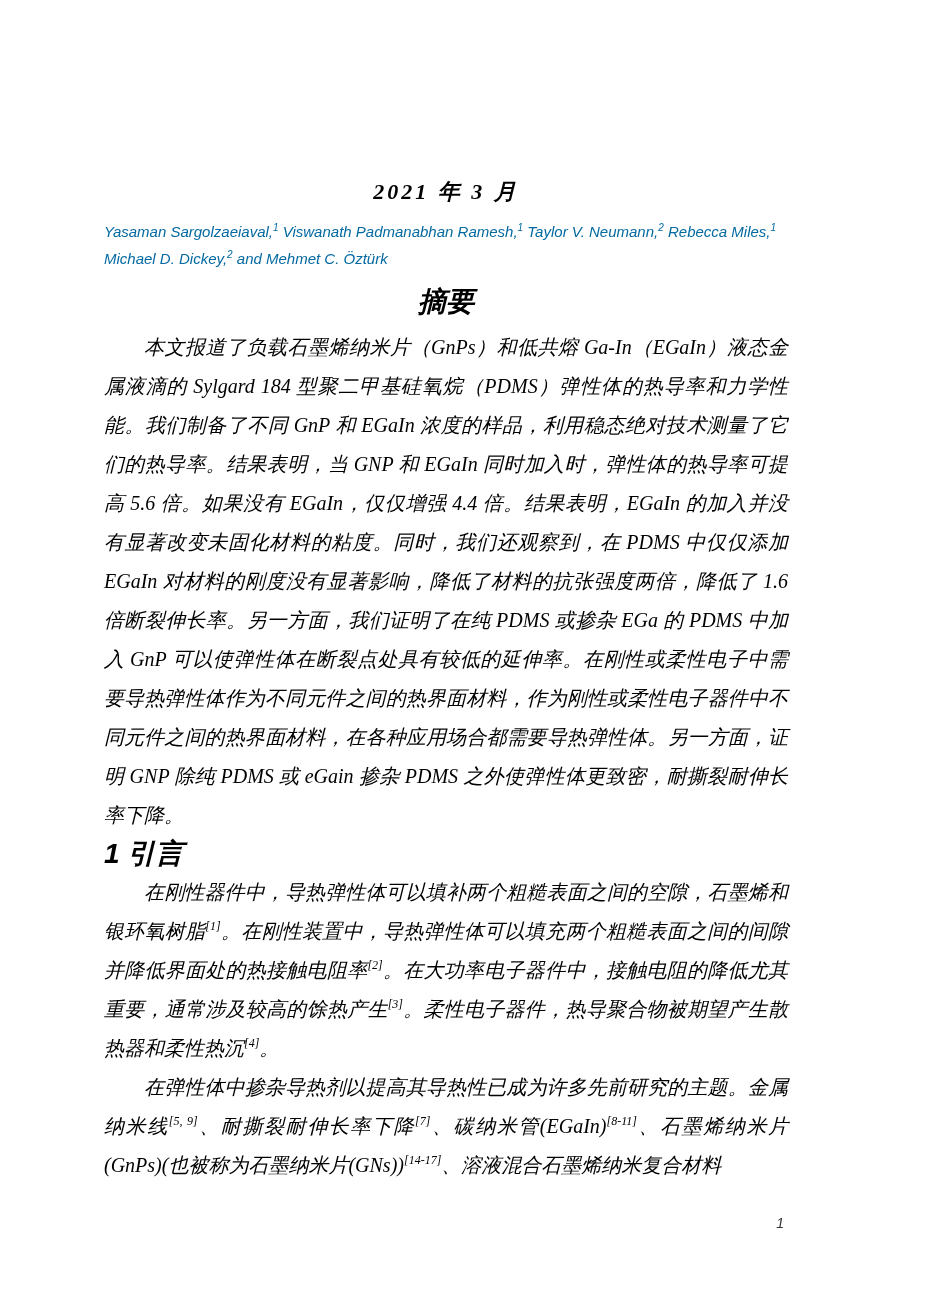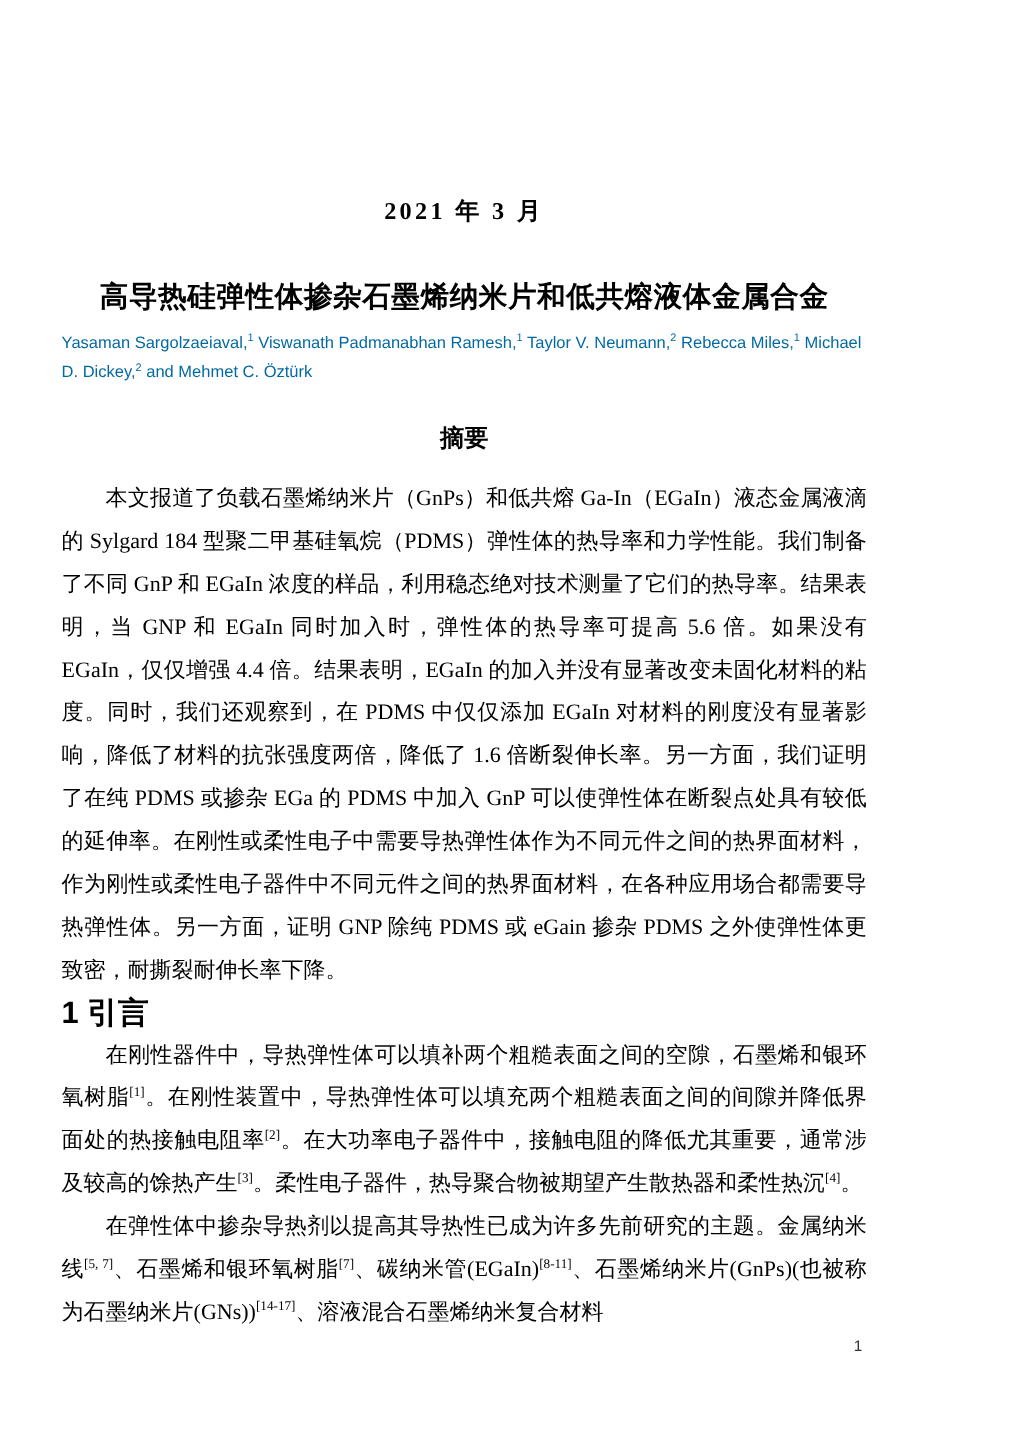--- a/index.html
+++ b/index.html
@@ -3,24 +3,25 @@
 <meta charset="utf-8">
 <style>
   * { margin: 0; padding: 0; box-sizing: border-box; }
   html, body { background: #e8e8e8; }
   .page {
     position: relative;
     width: 926px;
     height: 1309px;
     margin: 0 auto;
     background: #ffffff;
-    padding: 178px 138px 0 56px;
+    padding: 178px 138px 0 104px;
     overflow: hidden;
     color: #000;
     font-family: "Liberation Serif", "DejaVu Serif", serif;
+    font-style: italic;
   }
   .date {
     text-align: center;
     font-family: "Liberation Serif", "DejaVu Serif", serif;
     font-weight: bold;
     font-size: 22px;
     line-height: 28px;
     letter-spacing: 3px;
   }
   .title {
@@ -34,35 +35,35 @@
   }
   .authors {
     margin-top: 12px;
     font-family: "Liberation Sans", "DejaVu Sans", sans-serif;
     font-size: 15px;
     line-height: 27px;
     color: #0369a1;
   }
   .authors sup { font-size: 10px; line-height: 0; }
   .abstract-heading {
-    margin-top: 32px;
+    margin-top: 16px;
     text-align: center;
     font-family: "Liberation Sans", "DejaVu Sans", sans-serif;
     font-weight: bold;
-    font-size: 22px;
+    font-size: 28px;
     line-height: 28px;
   }
   .body-text {
     font-size: 20px;
     line-height: 39px;
     text-align: justify;
     text-indent: 2em;
     font-family: "Liberation Serif", "DejaVu Serif", serif;
   }
-  .abstract-paragraph { margin-top: 22px; }
+  .abstract-paragraph { margin-top: 12px; }
   .body-text sup {
     font-size: 12px;
     line-height: 0;
     vertical-align: super;
     letter-spacing: 0;
   }
   .section-heading {
     font-family: "Liberation Sans", "DejaVu Sans", sans-serif;
     font-weight: bold;
     font-size: 28px;
@@ -77,29 +78,28 @@
     color: #333;
   }
 </style>
 </head>
 <body>
 
 <div class="page">
 
   <div class="date">2021 年 3 月</div>
 
-  <h1 class="title">高导热硅弹性体掺杂石墨烯纳米片和低共熔液体金属合金</h1>
 
   <p class="authors"><span>Yasaman Sargolzaeiaval,</span><sup>1</sup><span> Viswanath Padmanabhan Ramesh,</span><sup>1</sup><span> Taylor V. Neumann,</span><sup>2</sup><span> Rebecca Miles,</span><sup>1</sup><span> Michael D. Dickey,</span><sup>2</sup><span> and Mehmet C. Öztürk</span></p>
 
   <h2 class="abstract-heading">摘要</h2>
 
   <p class="body-text abstract-paragraph">本文报道了负载石墨烯纳米片（GnPs）和低共熔 Ga-In（EGaIn）液态金属液滴的 Sylgard 184 型聚二甲基硅氧烷（PDMS）弹性体的热导率和力学性能。我们制备了不同 GnP 和 EGaIn 浓度的样品，利用稳态绝对技术测量了它们的热导率。结果表明，当 GNP 和 EGaIn 同时加入时，弹性体的热导率可提高 5.6 倍。如果没有 EGaIn，仅仅增强 4.4 倍。结果表明，EGaIn 的加入并没有显著改变未固化材料的粘度。同时，我们还观察到，在 PDMS 中仅仅添加 EGaIn 对材料的刚度没有显著影响，降低了材料的抗张强度两倍，降低了 1.6 倍断裂伸长率。另一方面，我们证明了在纯 PDMS 或掺杂 EGa 的 PDMS 中加入 GnP 可以使弹性体在断裂点处具有较低的延伸率。在刚性或柔性电子中需要导热弹性体作为不同元件之间的热界面材料，作为刚性或柔性电子器件中不同元件之间的热界面材料，在各种应用场合都需要导热弹性体。另一方面，证明 GNP 除纯 PDMS 或 eGain 掺杂 PDMS 之外使弹性体更致密，耐撕裂耐伸长率下降。</p>
 
   <h3 class="section-heading">1 引言</h3>
 
   <p class="body-text"><span>在刚性器件中，导热弹性体可以填补两个粗糙表面之间的空隙，石墨烯和银环氧树脂</span><sup>[1]</sup><span>。在刚性装置中，导热弹性体可以填充两个粗糙表面之间的间隙并降低界面处的热接触电阻率</span><sup>[2]</sup><span>。在大功率电子器件中，接触电阻的降低尤其重要，通常涉及较高的馀热产生</span><sup>[3]</sup><span>。柔性电子器件，热导聚合物被期望产生散热器和柔性热沉</span><sup>[4]</sup><span>。</span></p>
 
-  <p class="body-text"><span>在弹性体中掺杂导热剂以提高其导热性已成为许多先前研究的主题。金属纳米线</span><sup>[5, 7]</sup><span>、石墨烯和银环氧树脂</span><sup>[7]</sup><span>、碳纳米管(EGaIn)</span><sup>[8-11]</sup><span>、石墨烯纳米片(GnPs)(也被称为石墨纳米片(GNs))</span><sup>[14-17]</sup><span>、溶液混合石墨烯纳米复合材料</span></p>
+  <p class="body-text"><span>在弹性体中掺杂导热剂以提高其导热性已成为许多先前研究的主题。金属纳米线</span><sup>[5, 9]</sup><span>、耐撕裂耐伸长率下降</span><sup>[7]</sup><span>、碳纳米管(EGaIn)</span><sup>[8-11]</sup><span>、石墨烯纳米片(GnPs)(也被称为石墨纳米片(GNs))</span><sup>[14-17]</sup><span>、溶液混合石墨烯纳米复合材料</span></p>
 
   <div class="page-number">1</div>
 
 </div>
 
 </body></html>

